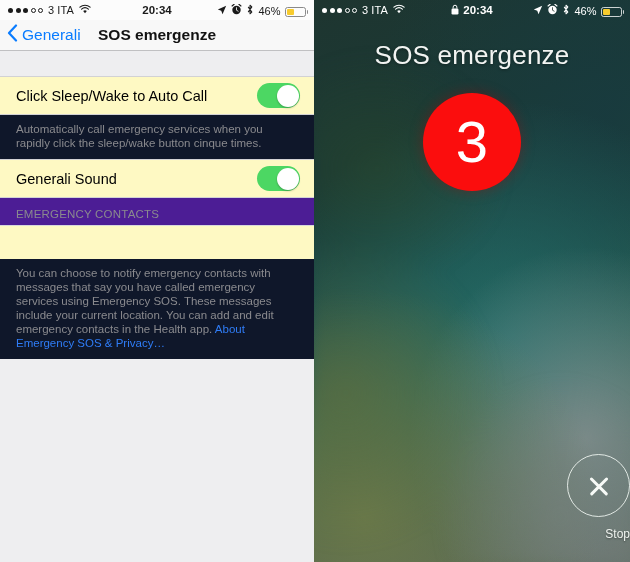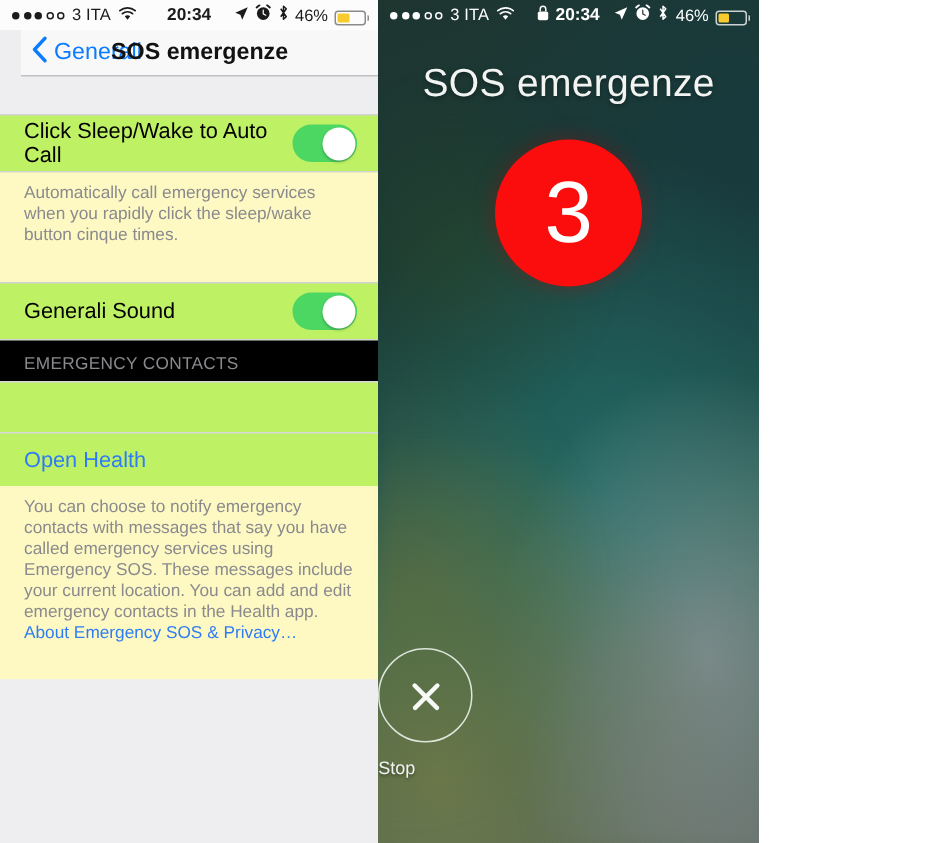--- a/index.html
+++ b/index.html
@@ -2,21 +2,21 @@
 <html><head>
 <meta charset="utf-8">
 <style>
   * { box-sizing: border-box; margin: 0; padding: 0; }
   html, body {
     width: 630px; height: 562px;
     background: #ffffff;
     font-family: "Liberation Sans", sans-serif;
     overflow: hidden;
   }
-  #root { position: relative; width: 506px; height: 562px; display: flex; }
+  #root { position: relative; width: 630px; height: 562px; display: flex; }
 
   
   #left-panel {
     position: relative;
     width: 314px; height: 562px;
     background: #eeeef0;
     overflow: hidden;
   }
 
   .statusbar-light {
@@ -51,40 +51,39 @@
   }
   .batt-fill { height: 100%; background: #f7cb2e; border-radius: 1px; }
   .batt-cap { width: 1.5px; height: 4px; background: #8a8a8a; border-radius: 0 1px 1px 0; margin-left: 1px; }
 
   .navbar {
     height: 31px;
     background: #f8f8f8;
     border-bottom: 0.5px solid #c0c0c2;
     display: flex; align-items: center;
     position: relative;
-    margin-left: 14px;
   }
   .back-btn {
     display: flex; align-items: center; gap: 4px;
     padding-left: 7px;
     color: #0a7cff; font-size: 15.5px;
     cursor: pointer;
   }
   .chev { display: block; }
   .nav-title {
     position: absolute; left: 0; right: 0;
     text-align: center;
     font-size: 15.5px; font-weight: bold; color: #121212;
     pointer-events: none;
   }
 
   .group-gap { height: 25px; background: #eeeef0; }
 
   .row {
-    background: #bef264;
+    background: #fef9c3;
     min-height: 39px;
     display: flex; align-items: center;
     padding: 0 14px 0 16px;
     border-top: 0.5px solid #d2d2d4;
     border-bottom: 0.5px solid #d2d2d4;
     font-size: 14.5px;
     color: #000;
   }
   .row.contact {
     min-height: 36px;
@@ -105,30 +104,30 @@
     position: absolute; top: 1.5px; right: 1.5px;
     width: 22px; height: 22px; border-radius: 50%;
     background: #fff;
     box-shadow: 0 1px 2px rgba(0,0,0,0.28);
   }
 
   .footnote {
     font-size: 11.5px;
     line-height: 14px;
     color: #8a8a8e;
-    padding: 7px 16px 24px 16px;
-    background: #fef9c3;
+    padding: 7px 16px 9px 16px;
+    background: #0f172a;
   }
   .footnote .fn-link { color: #2f7cf6; }
 
   .section-header {
     font-size: 11.5px;
     color: #8a8a8e;
     padding: 10px 16px 5px 16px;
-    background: #000000;
+    background: #4c1d95;
     letter-spacing: 0.2px;
   }
 
   .spacer-fill { flex: 1; background: #eeeef0; }
   #left-col { display: flex; flex-direction: column; height: 562px; }
 
   
   #right-panel {
     position: relative;
     width: 316px; height: 562px;
@@ -186,22 +185,22 @@
     background: #fb0d0d;
     display: flex; align-items: center; justify-content: center;
     color: #ffffff;
     font-size: 58px;
     line-height: 1;
     box-shadow: 0 0 14px rgba(180,0,0,0.35);
   }
 
   .stop-wrap {
     position: absolute; z-index: 5;
-    left: 0; right: 0; top: 432px;
-    display: flex; flex-direction: column; align-items: flex-start;
+    left: 0; right: 0; top: 454px;
+    display: flex; flex-direction: column; align-items: flex-end;
   }
   .stop-circle {
     width: 63px; height: 63px; border-radius: 50%;
     border: 1.6px solid rgba(245,250,246,0.85);
     display: flex; align-items: center; justify-content: center;
     cursor: pointer;
   }
   .stop-x { position: relative; width: 24px; height: 24px; }
   .stop-x span {
     position: absolute; left: 0; top: 11px;
@@ -301,23 +300,20 @@
         <span class="toggle">
             <span class="knob"></span>
           </span>
       </div>
 
       <div class="section-header">EMERGENCY CONTACTS</div>
 
       <div class="row contact blank">
         <span class="row-label"></span>
       </div>
-      <div class="row contact">
-        <span class="row-label link">Open Health</span>
-      </div>
 
       <div class="footnote"><span>You can choose to notify emergency contacts with messages that say you have called emergency services using Emergency SOS. These messages include your current location. You can add and edit emergency contacts in the Health app. </span><span class="fn-link">About Emergency SOS &amp; Privacy…</span></div>
 
       <div class="spacer-fill"></div>
     </div>
   </div>
 
   <div id="right-panel">
     <div class="wall"></div>
     <div class="wall2"></div>

